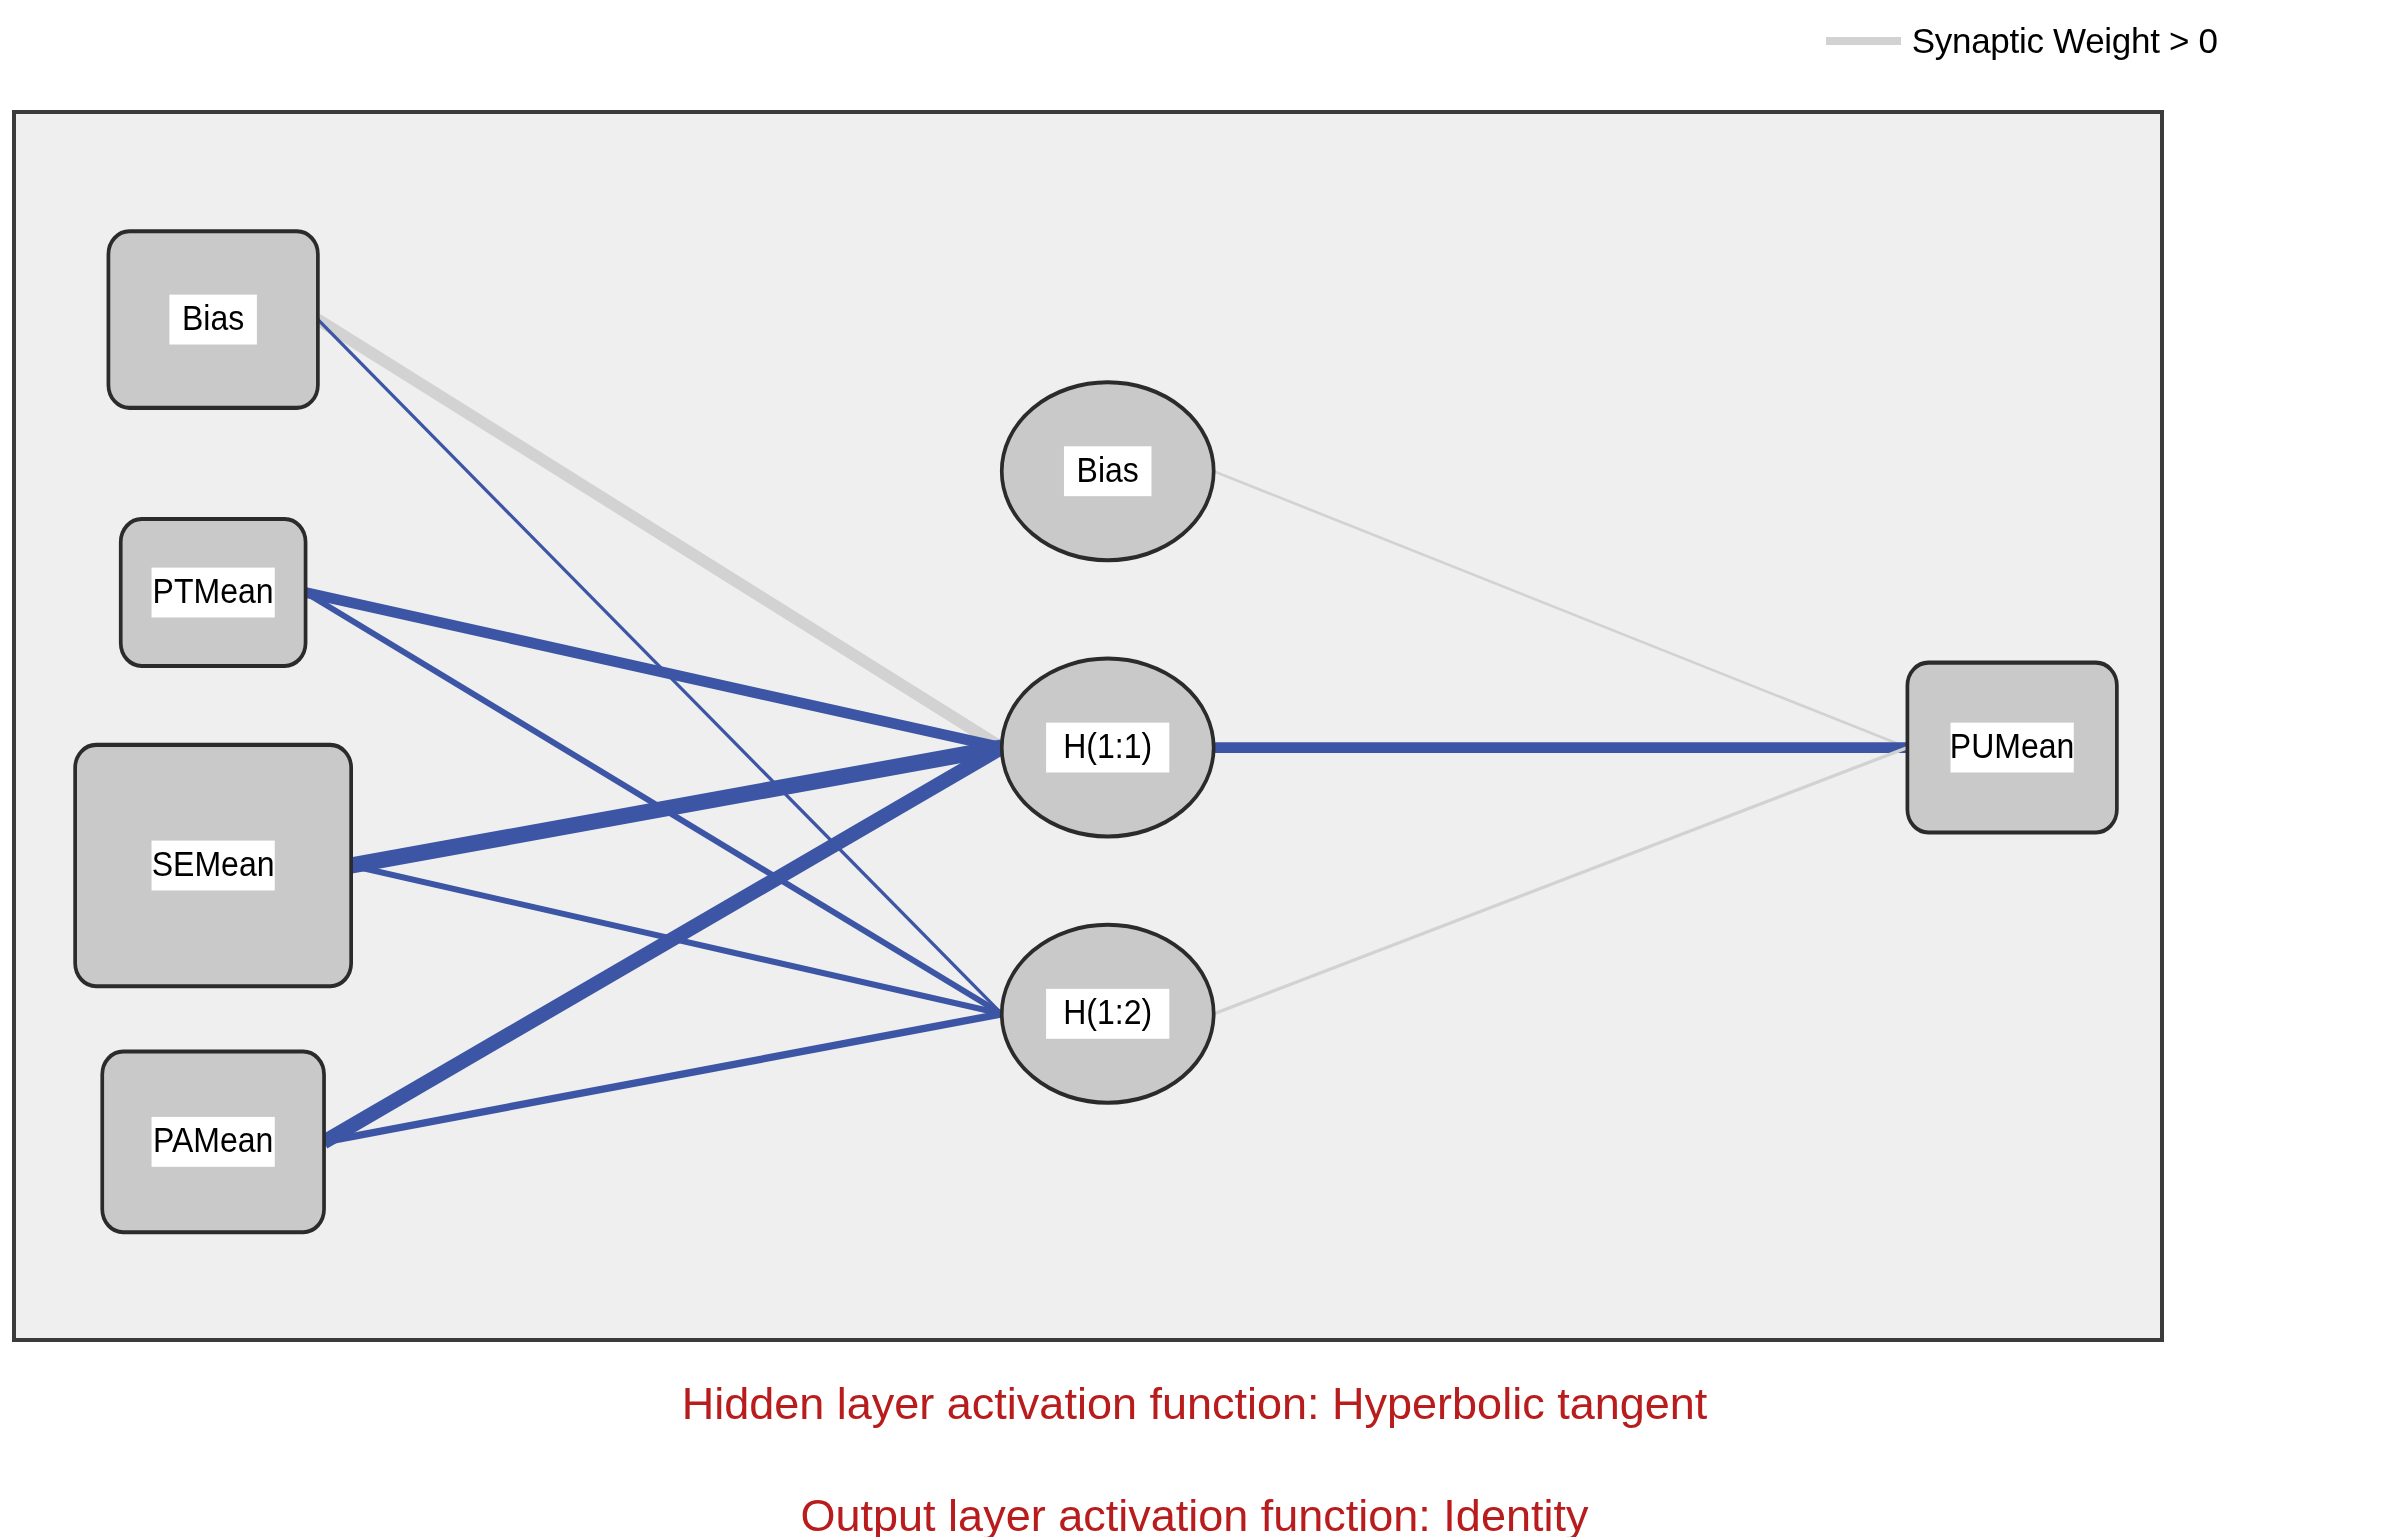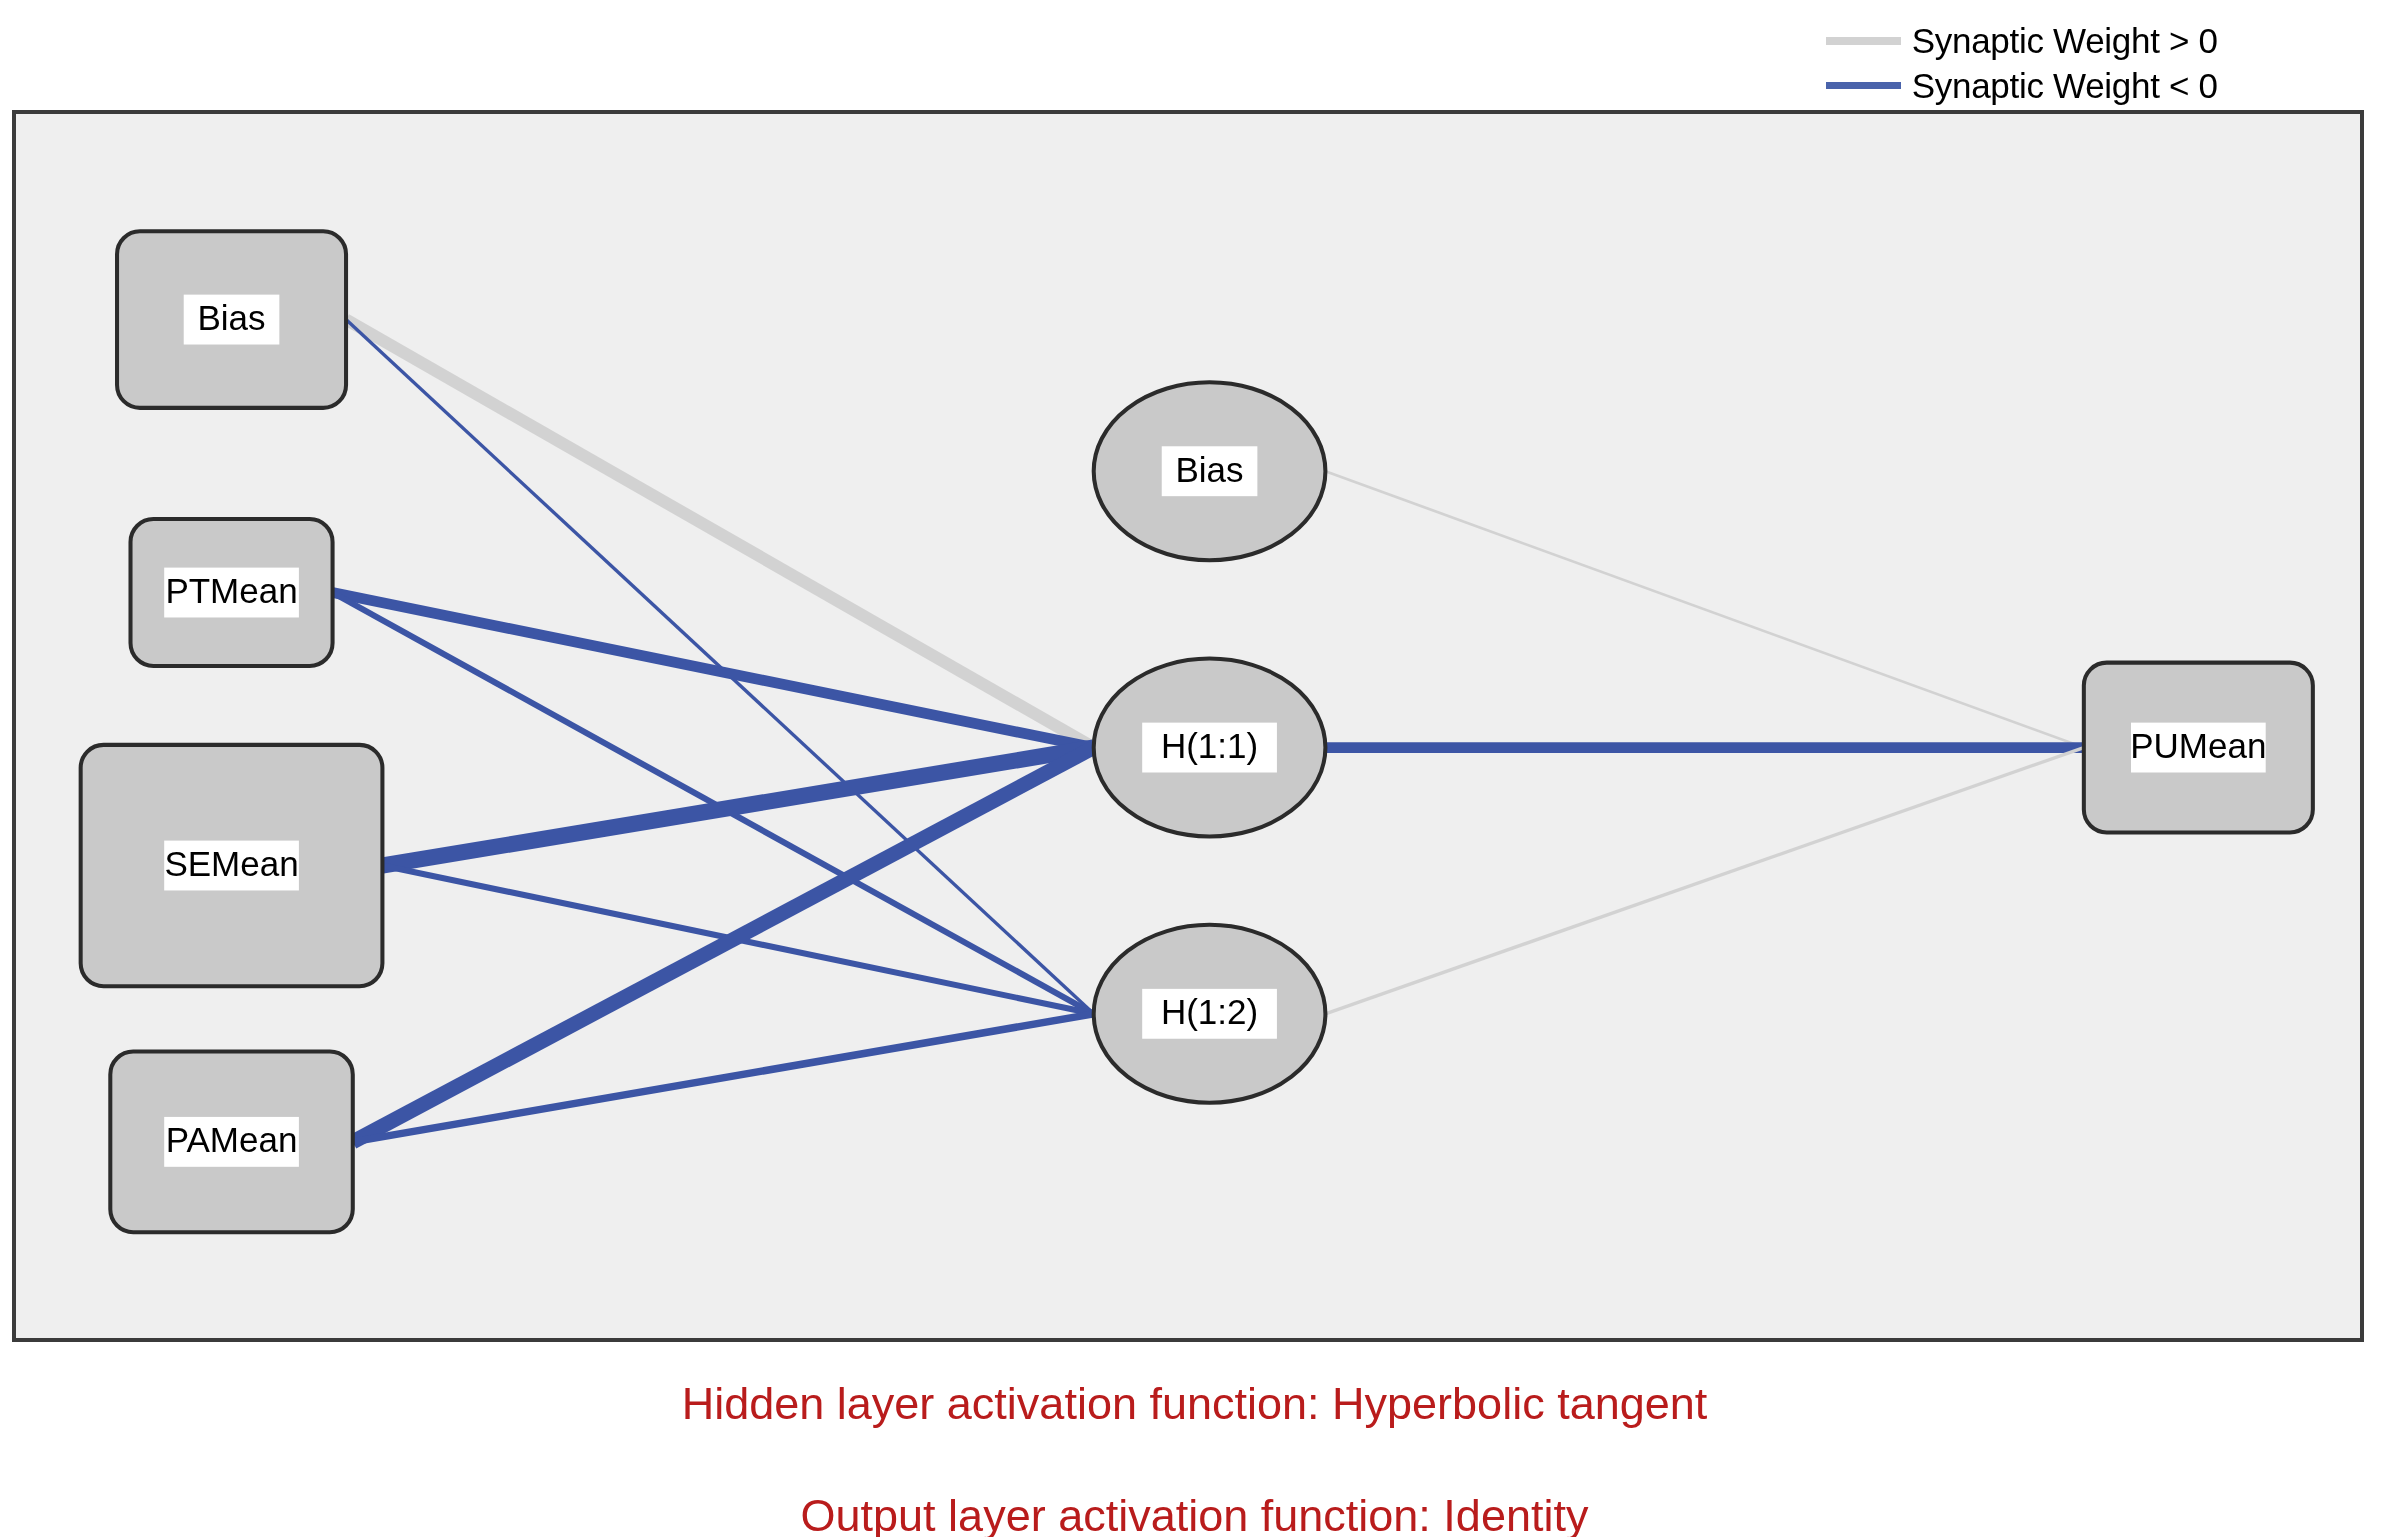--- a/index.html
+++ b/index.html
@@ -47,21 +47,21 @@
     color: #000000;
     white-space: nowrap;
     letter-spacing: -0.3px;
   }
 
   
   .panel {
     position: absolute;
     left: 12px;
     top: 110px;
-    width: 2352px;
+    width: 2152px;
     height: 1232px;
     background: #efefef;
     border: 4.7px solid #3b3b3b;
     box-sizing: border-box;
     padding-left: 7px;
   }
   .panel-svg {
     position: absolute;
     left: 0;
     top: 0;
@@ -97,24 +97,20 @@
 </style>
 </head>
 <body>
 
 <div id="root">
 
   <div class="legend">
     <div class="legend-row">
       <span class="legend-swatch" style="background:#d2d2d2"></span>
       <span class="legend-label">Synaptic Weight &gt; 0</span>
-    </div>
-    <div class="legend-row">
-      <span class="legend-swatch" style="background:#4a63ab"></span>
-      <span class="legend-label">Synaptic Weight &lt; 0</span>
     </div>
   </div>
 
   <div class="panel">
     <svg class="panel-svg" viewBox="0 0 3480 1816" preserveAspectRatio="none">
       <g id="edges-layer">
           <line x1="490" y1="305" x2="1600" y2="940" stroke="#d2d2d2" stroke-width="18" stroke-linecap="butt"></line>
           <line x1="490" y1="305" x2="1600" y2="1335" stroke="#3c55a5" stroke-width="5" stroke-linecap="butt"></line>
           <line x1="470" y1="710" x2="1600" y2="940" stroke="#3c55a5" stroke-width="16" stroke-linecap="butt"></line>
           <line x1="470" y1="710" x2="1600" y2="1335" stroke="#3c55a5" stroke-width="9" stroke-linecap="butt"></line>

